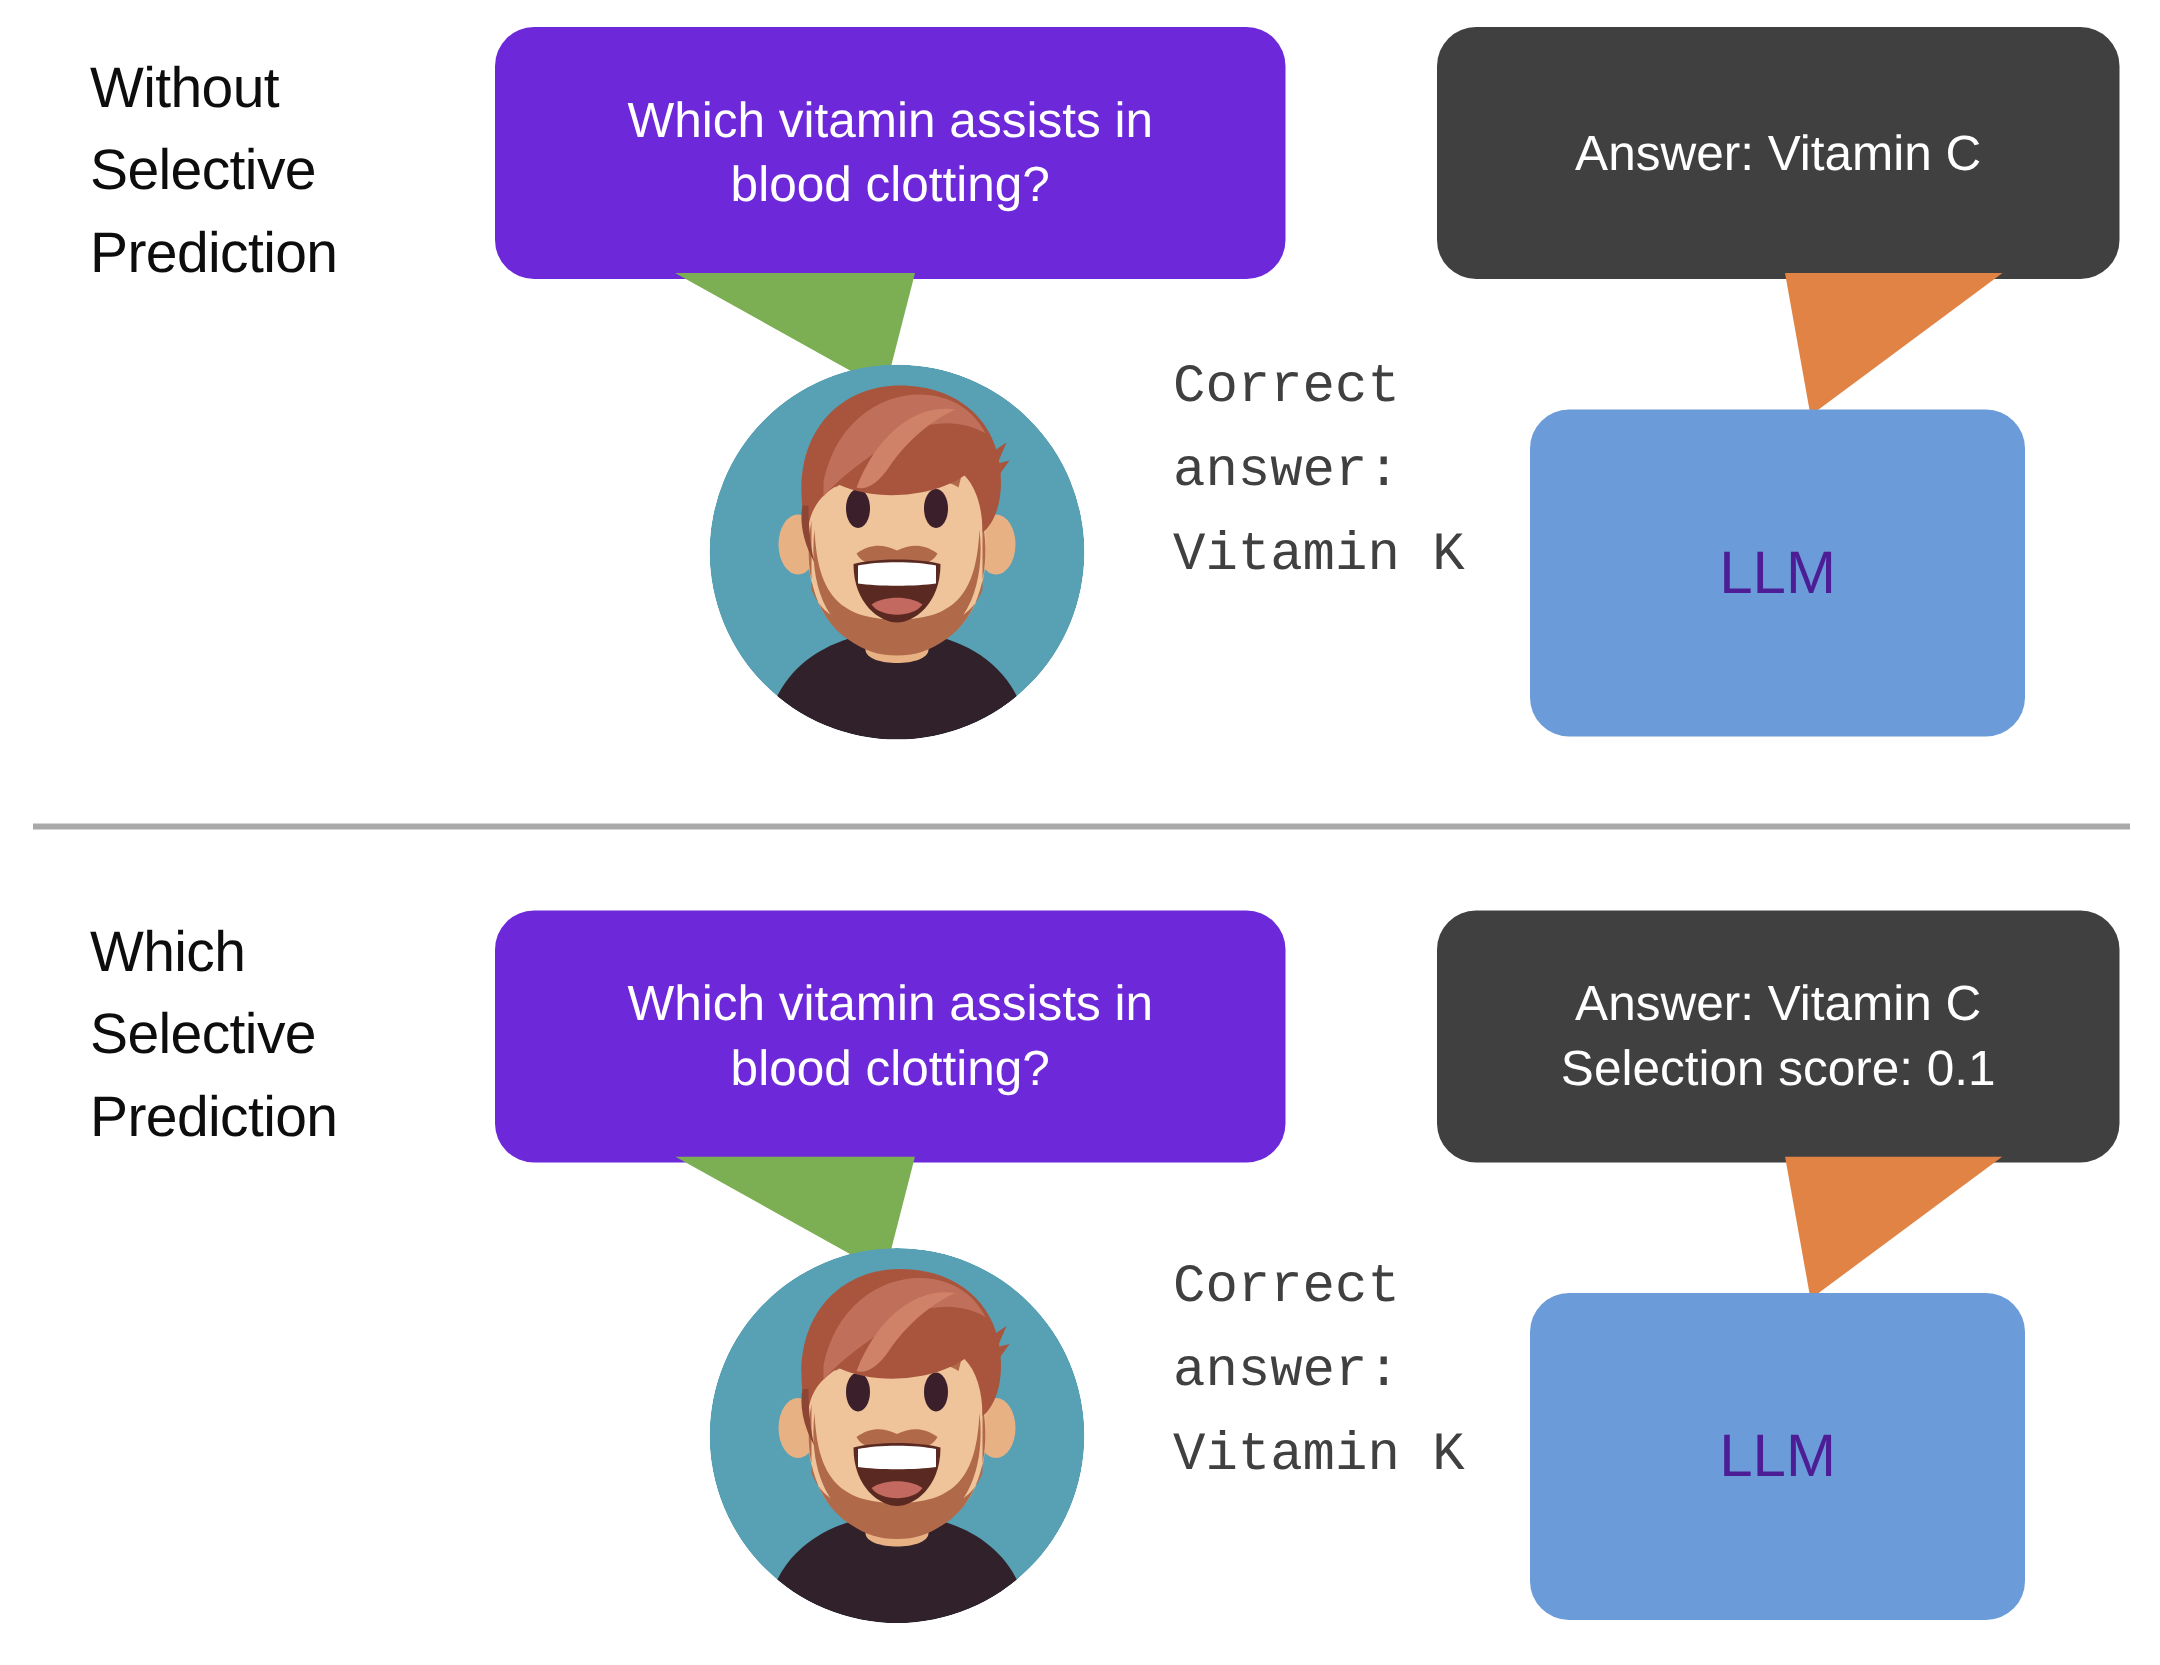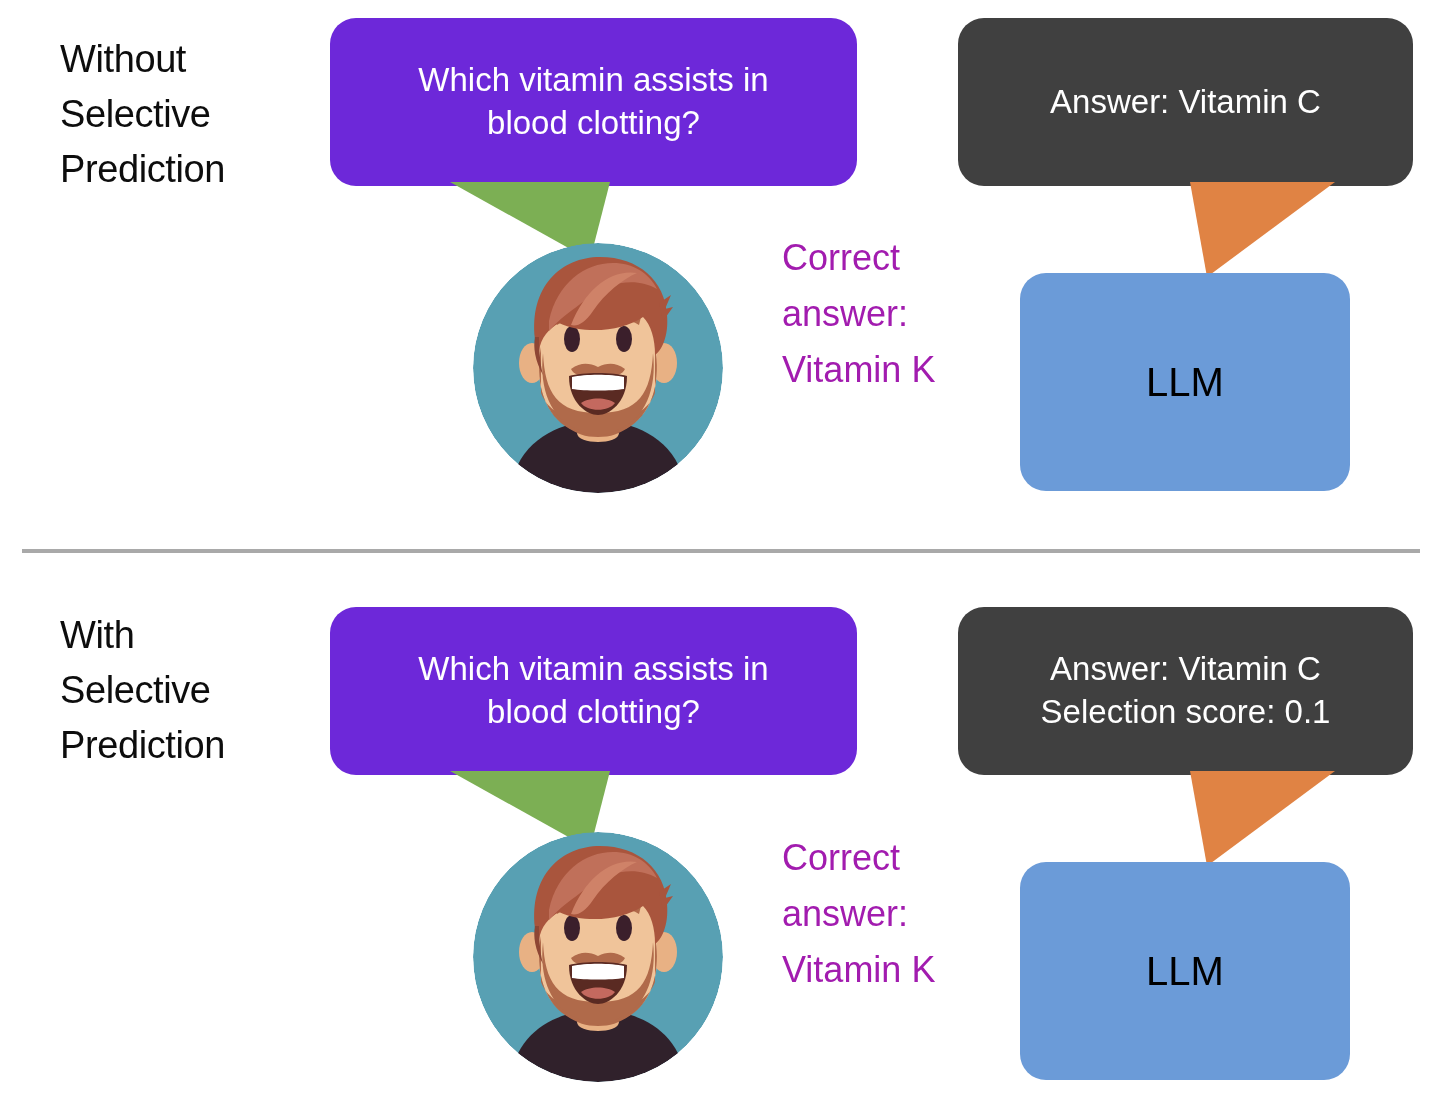--- a/index.html
+++ b/index.html
@@ -76,31 +76,31 @@
     position: absolute;
     background: #6B9BD8;
     border-radius: 26px;
     display: flex;
     align-items: center;
     justify-content: center;
   }
   .llm-label {
     font-family: "Liberation Sans", sans-serif;
     font-size: 40px;
-    color: #000000;
+    color: #4c1d95;
     line-height: 1;
   }
 
   
   .note {
     position: absolute;
-    font-family: Liberation Sans, sans-serif;
+    font-family: Liberation Mono, monospace;
     font-size: 36px;
     line-height: 1.55;
-    color: #a21caf;
+    color: #404040;
     white-space: pre-line;
   }
 
   
   .avatar {
     position: absolute;
     border-radius: 50%;
     overflow: hidden;
   }
   .avatar svg { display: block; }
@@ -194,21 +194,21 @@
 
         <path d="M186 60 L198 52 L192 66 L200 64 L190 78 Z" fill="#A9553D"></path>
 
         <path d="M66 94 C66 112 68 124 70 132 C62 118 60 104 62 94 Z" fill="#8E4634"></path>
       </g>
     </svg>
   </div>
 
   <div class="divider" style="left:22px; top:549px; width:1398px;"></div>
 
-  <div class="section-label" style="left:60px; top:608px; width:260px;">With
+  <div class="section-label" style="left:60px; top:608px; width:260px;">Which
 Selective
 Prediction</div>
 
   <div class="bubble green" style="left:330px; top:607px; width:527px; height:168px;">
     <span class="bubble-text">Which vitamin assists in
 blood clotting?</span>
   </div>
   <svg class="tail" style="left:450px; top:771px; width:200px; height:80px;" viewBox="0 0 200 80">
     <polygon points="0,0 160,0 140,78" fill="#7CAF54"></polygon>
   </svg>

